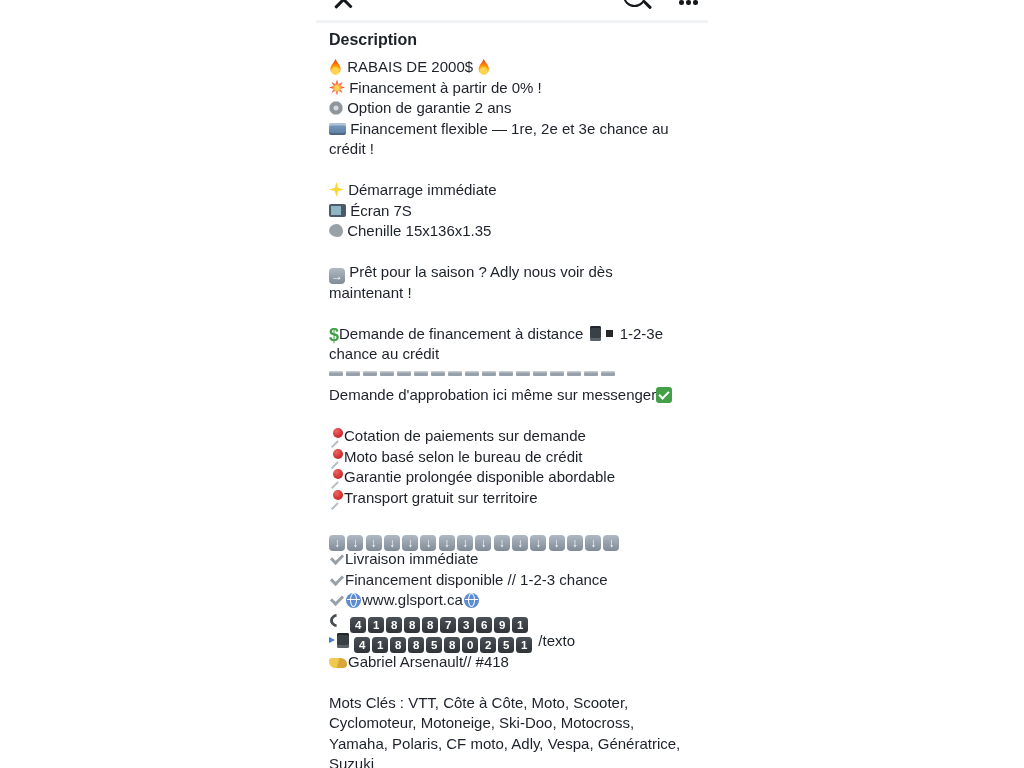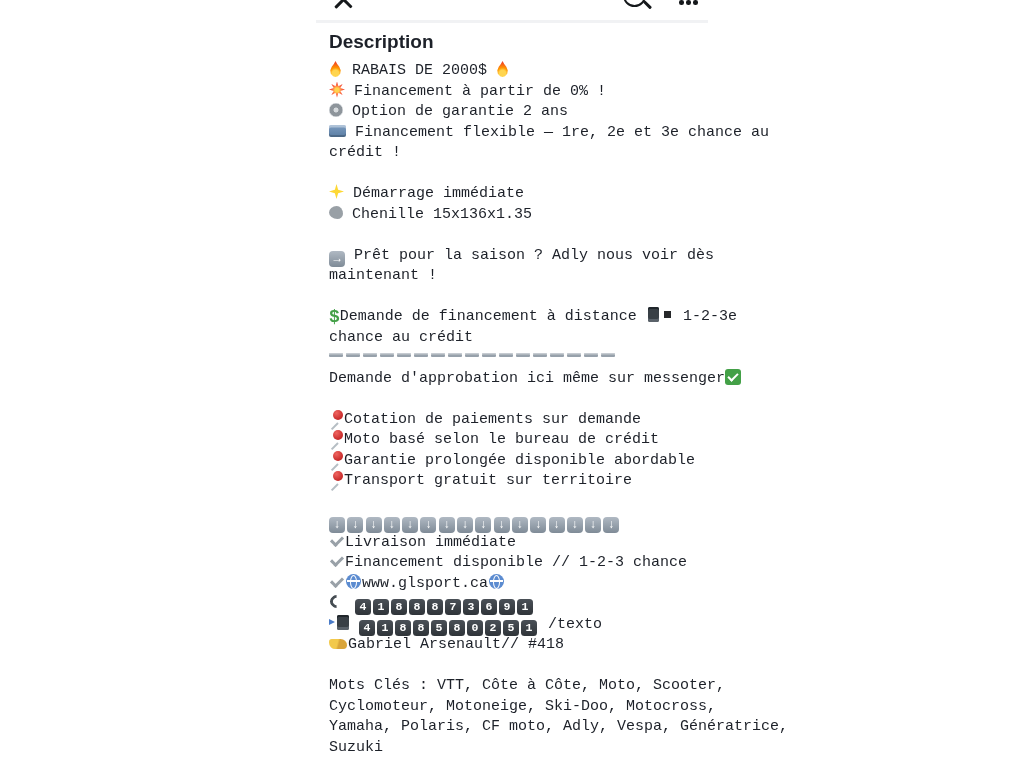--- a/index.html
+++ b/index.html
@@ -15,23 +15,23 @@
   .x-icon{position:absolute;left:17px;top:-11px;width:21px;height:21px;cursor:pointer;}
   .x-icon::before,.x-icon::after{content:"";position:absolute;left:9.2px;top:-1px;width:2.6px;height:23px;background:#15181b;border-radius:1px;}
   .x-icon::before{transform:rotate(45deg);}
   .x-icon::after{transform:rotate(-45deg);}
   .search-icon{position:absolute;left:307px;top:-16px;width:23px;height:23px;border:2.6px solid #15181b;border-radius:50%;box-sizing:border-box;cursor:pointer;}
   .search-icon::after{content:"";position:absolute;right:-4.5px;bottom:-5px;width:2.6px;height:10px;background:#15181b;border-radius:1px;transform:rotate(-45deg);}
   .more-icon{position:absolute;left:363px;top:0;width:20px;height:6px;cursor:pointer;}
   .more-icon::before{content:"";position:absolute;left:0;top:0;width:4.5px;height:4.5px;border-radius:50%;background:#15181b;box-shadow:7px 0 0 #15181b,14px 0 0 #15181b;}
 
   
-  .section-title{margin:10px 0 8px 13px;font-size:19px;font-weight:700;color:#1d2129;}
+  .section-title{margin:10px 0 8px 13px;font-size:16px;font-weight:700;color:#1d2129;}
   .body-text{margin:0 28px 0 13px;font-size:15px;color:#1d2129;}
-  .line{height:20.5px;line-height:20.5px;white-space:pre;font-family:Liberation Mono, monospace;}
+  .line{height:20.5px;line-height:20.5px;white-space:pre;}
 
   
   .ic{display:inline-block;vertical-align:-2px;position:relative;}
 
   .ic-flame{width:13px;height:16px;margin-right:1px;vertical-align:-3px;
     background:radial-gradient(circle at 50% 78%, #ffd54f 0 24%, #ff9800 40%, #f4511e 72%, #e53935 100%);
     clip-path:polygon(50% 0,63% 18%,79% 36%,90% 58%,86% 80%,68% 95%,50% 100%,32% 95%,14% 80%,10% 58%,21% 36%,37% 18%);}
   .ic-burst{width:16px;height:16px;vertical-align:-3px;
     background:radial-gradient(circle,#ffd54f 0 18%,#ff7043 40%,#e53935 75%);
     clip-path:polygon(50% 0,59% 29%,85% 15%,71% 41%,100% 50%,71% 59%,85% 85%,59% 71%,50% 100%,41% 71%,15% 85%,29% 59%,0 50%,29% 41%,15% 15%,41% 29%);}
@@ -100,20 +100,21 @@
   <div class="section-title">Description</div>
 
   <div class="body-text">
       <div class="line"><span class="ic ic-flame"></span><span> RABAIS DE 2000$ </span><span class="ic ic-flame"></span></div>
       <div class="line"><span class="ic ic-burst"></span><span> Financement à partir de 0% !</span></div>
       <div class="line"><span class="ic ic-gear"></span><span> Option de garantie 2 ans</span></div>
       <div class="line"><span class="ic ic-credit-card"></span><span> Financement flexible — 1re, 2e et 3e chance au</span></div>
       <div class="line"><span>crédit !</span></div>
       <div class="line"></div>
       <div class="line"><span class="ic ic-sparkles"></span><span> Démarrage immédiate</span></div>
+      <div class="line"><span class="ic ic-tv"></span><span> Écran 7S</span></div>
       <div class="line"><span class="ic ic-biceps"></span><span> Chenille 15x136x1.35</span></div>
       <div class="line"></div>
       <div class="line"><span class="ic ic-right-arrow">→</span><span> Prêt pour la saison ? Adly nous voir dès</span></div>
       <div class="line"><span>maintenant !</span></div>
       <div class="line"></div>
       <div class="line"><span class="ic ic-dollar">$</span><span>Demande de financement à distance </span><span class="ic ic-mobile-phone"></span><span class="ic ic-small-square"></span><span> 1-2-3e</span></div>
       <div class="line"><span>chance au crédit</span></div>
       <div class="line"><span class="ic ic-minus"></span><span class="ic ic-minus"></span><span class="ic ic-minus"></span><span class="ic ic-minus"></span><span class="ic ic-minus"></span><span class="ic ic-minus"></span><span class="ic ic-minus"></span><span class="ic ic-minus"></span><span class="ic ic-minus"></span><span class="ic ic-minus"></span><span class="ic ic-minus"></span><span class="ic ic-minus"></span><span class="ic ic-minus"></span><span class="ic ic-minus"></span><span class="ic ic-minus"></span><span class="ic ic-minus"></span><span class="ic ic-minus"></span></div>
       <div class="line"><span>Demande d'approbation ici même sur messenger</span><span class="ic ic-check-green"></span></div>
       <div class="line"></div>

